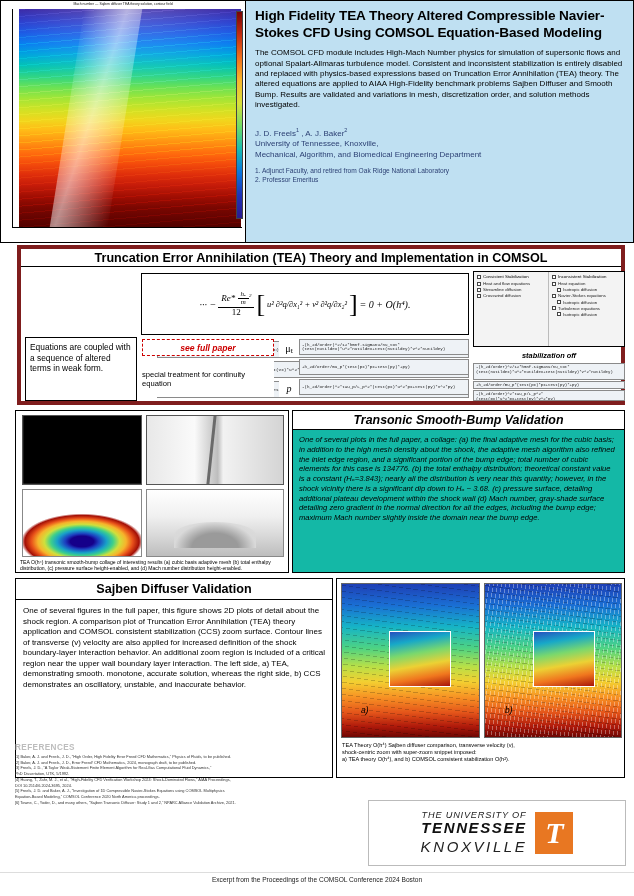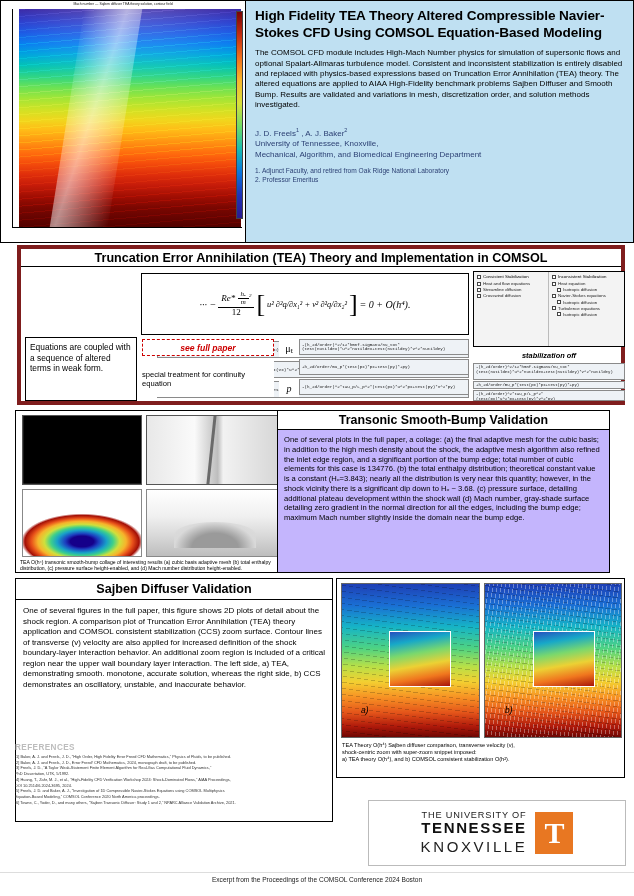--- a/index.html
+++ b/index.html
@@ -212,32 +212,32 @@
     content:""; position:absolute; left:20%; bottom:8px; width:60%; height:26px;
     background: radial-gradient(ellipse at 50% 100%, #9a9a9a 0 40%, #d9d9d9 70%, rgba(0,0,0,0));
     border-radius:50% 50% 0 0;
   }
   .bump-cap {
     position:absolute; left:4px; top:148px; width:266px;
     font-size:5.1px; line-height:1.22; color:#000;
   }
 
   .bump-text-panel {
-    position:absolute; left:277px; top:410px; width:333px; height:163px;
-    border:1px solid #000; background:#c4b5fd;
+    position:absolute; left:292px; top:410px; width:333px; height:163px;
+    border:1px solid #000; background:#14b8a6;font-style:italic;
   }
   .bump-head {
     font-size:12.4px; font-weight:bold; text-align:center; padding:2px 0 2px 0;
     border-bottom:1px solid #000; background:#fff;
   }
   .bump-body { padding:5px 6px; font-size:7.6px; line-height:1.29; text-align:left; }
 
   
   .sajben-left {
-    position:absolute; left:15px; top:578px; width:318px; height:244px;
+    position:absolute; left:15px; top:578px; width:318px; height:200px;
     border:1px solid #000; background:#fff;
   }
   .sajben-head {
     font-size:12.6px; font-weight:bold; text-align:center; padding:3px 0 3px 0;
     border-bottom:1px solid #000;
   }
   .sajben-body { padding:6px 7px; font-size:8.0px; line-height:1.32; }
 
   .sajben-right {
     position:absolute; left:336px; top:578px; width:289px; height:200px;
@@ -280,21 +280,21 @@
   
   .refs {
     position:absolute; left:15px; top:743px; width:330px; height:88px;
   }
   .refs-title { font-size:8.2px; font-weight:bold; color:#bdbdbd; letter-spacing:0.4px; }
   .refs-list { margin-top:2px; font-size:3.9px; line-height:1.46; color:#333; }
 
   .logo-box {
     position:absolute; left:368px; top:800px; width:258px; height:66px;
     border:1px solid #bbb; background:#fff;
-    display:flex; align-items:center; justify-content:center; gap:8px;
+    display:flex; align-items:center; justify-content:center; gap:8px;font-style:italic;
   }
   .logo-text { text-align:center; line-height:1.12; }
   .logo-l1 { font-size:9.2px; letter-spacing:0.8px; color:#222; }
   .logo-l2 { font-size:15px; font-weight:bold; letter-spacing:1.6px; color:#111; }
   .logo-l3 { font-size:15px; letter-spacing:2.6px; color:#222; margin-top:2px; }
   .logo-t {
     width:38px; height:42px; background:#e87722; color:#fff; font-weight:bold;
     font-size:30px; display:flex; align-items:center; justify-content:center;
     font-family:"Liberation Serif", serif;
   }

